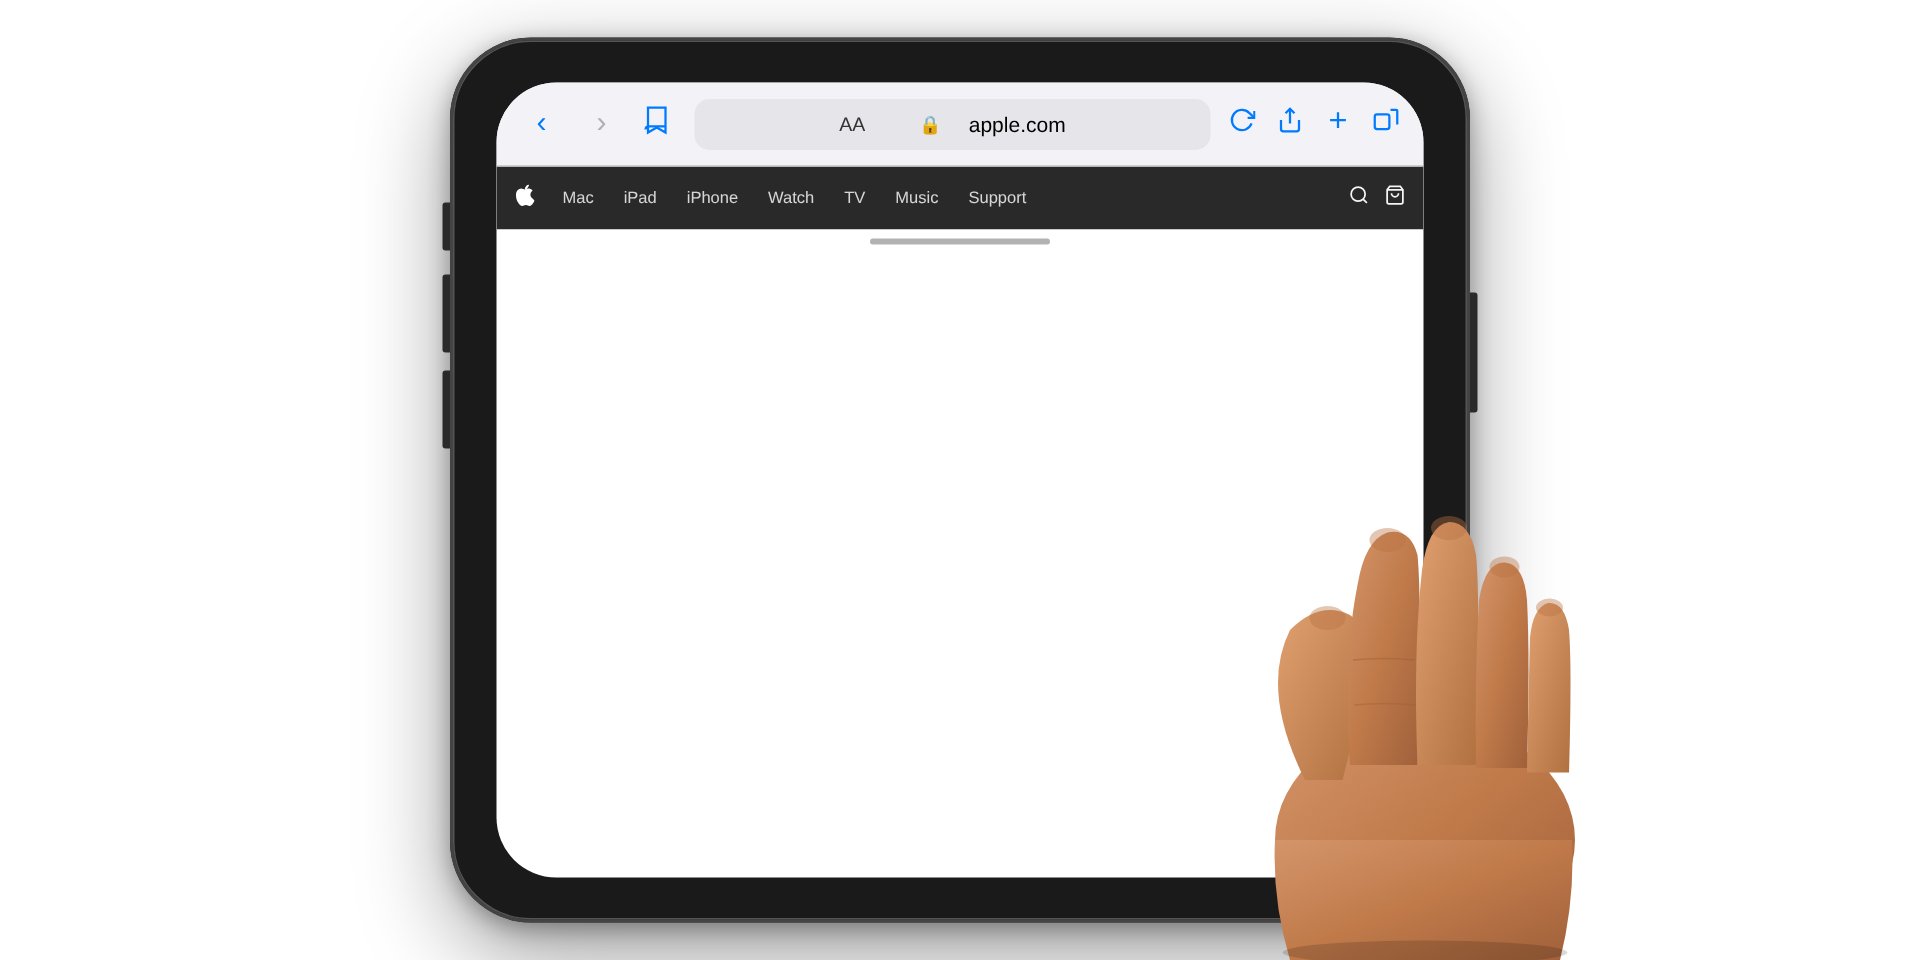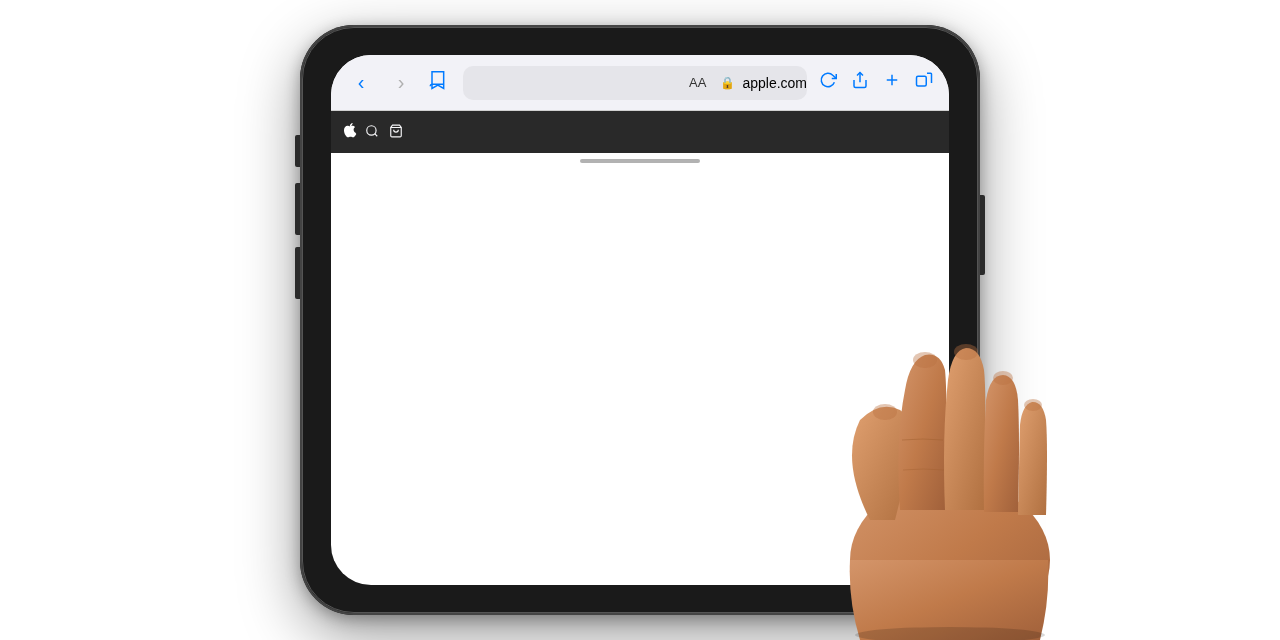--- a/index.html
+++ b/index.html
@@ -119,22 +119,22 @@
       margin-right: 4px;
     }
 
     .url-bar {
       flex: 1;
       height: 34px;
       background: #e5e5ea;
       border-radius: 10px;
       display: flex;
       align-items: center;
-      justify-content: flex-end;
-      gap: 7px;
+      justify-content: center;
+      gap: 18px;
       font-size: 14px;
       color: #000;
     }
     .url-bar .aa-text {
       font-size: 13px;
       color: #333;
       font-weight: 500;
     }
     .url-bar .divider {
       color: #999;
@@ -306,20 +306,29 @@
     </div>
 
     <div class="website">
 
       <div class="apple-nav">
         <span class="apple-logo">
           <svg width="14" height="16" viewBox="0 0 14 16" fill="#fff">
             <path d="M13.3 10.9c-.3.7-.5 1-.9 1.6-.6.8-1.4 1.8-2.4 1.8-.9 0-1.2-.6-2.4-.6-1.2 0-1.6.6-2.5.6-1 0-1.8-.9-2.4-1.8C1.4 10.9 1 8.9 1 7c0-2.8 1.8-4.2 3.5-4.3.9 0 1.7.6 2.3.6.6 0 1.6-.7 2.7-.6.5 0 1.8.2 2.6 1.4-.1.1-1.5.9-1.5 2.6 0 2 1.8 2.8 1.7 2.8zM9 1.8C9.5 1.2 9.8.4 9.7 0 9 .1 8.2.5 7.7 1.1 7.2 1.6 6.8 2.5 6.9 3.2 7.7 3.3 8.5 2.8 9 1.8z"></path>
           </svg>
         </span>
+        <div class="nav-items">
+          <span class="nav-item">Mac</span>
+          <span class="nav-item">iPad</span>
+          <span class="nav-item">iPhone</span>
+          <span class="nav-item">Watch</span>
+          <span class="nav-item">TV</span>
+          <span class="nav-item">Music</span>
+          <span class="nav-item">Support</span>
+        </div>
         <div class="nav-icons">
           <span class="nav-icon">
             <svg width="14" height="14" viewBox="0 0 24 24" fill="none" stroke="#f5f5f7" stroke-width="2">
               <circle cx="11" cy="11" r="8"></circle>
                 <path d="m21 21-4.35-4.35"></path>
             </svg>
           </span>
           <span class="nav-icon">
             <svg width="14" height="14" viewBox="0 0 24 24" fill="none" stroke="#f5f5f7" stroke-width="2">
               <path d="M6 2 3 6v14a2 2 0 0 0 2 2h14a2 2 0 0 0 2-2V6l-3-4z"></path>

